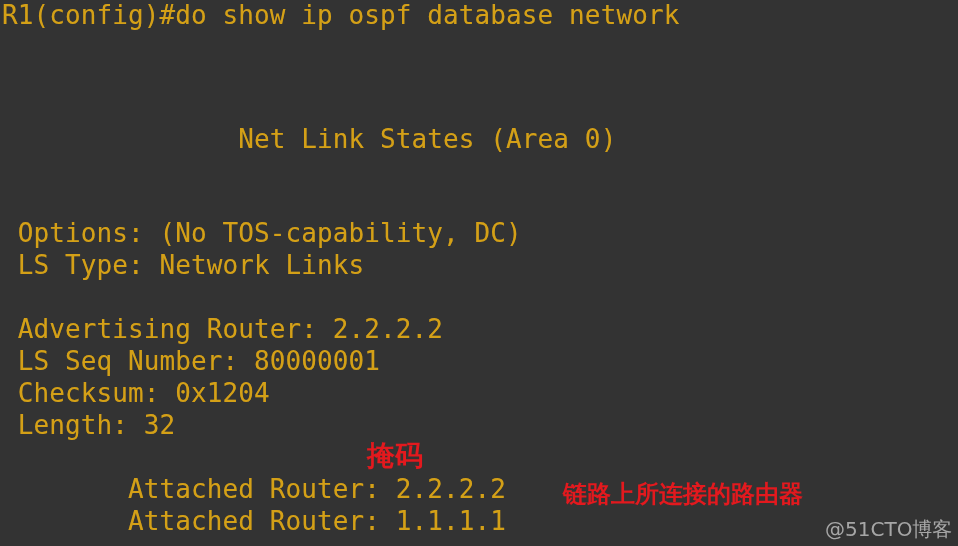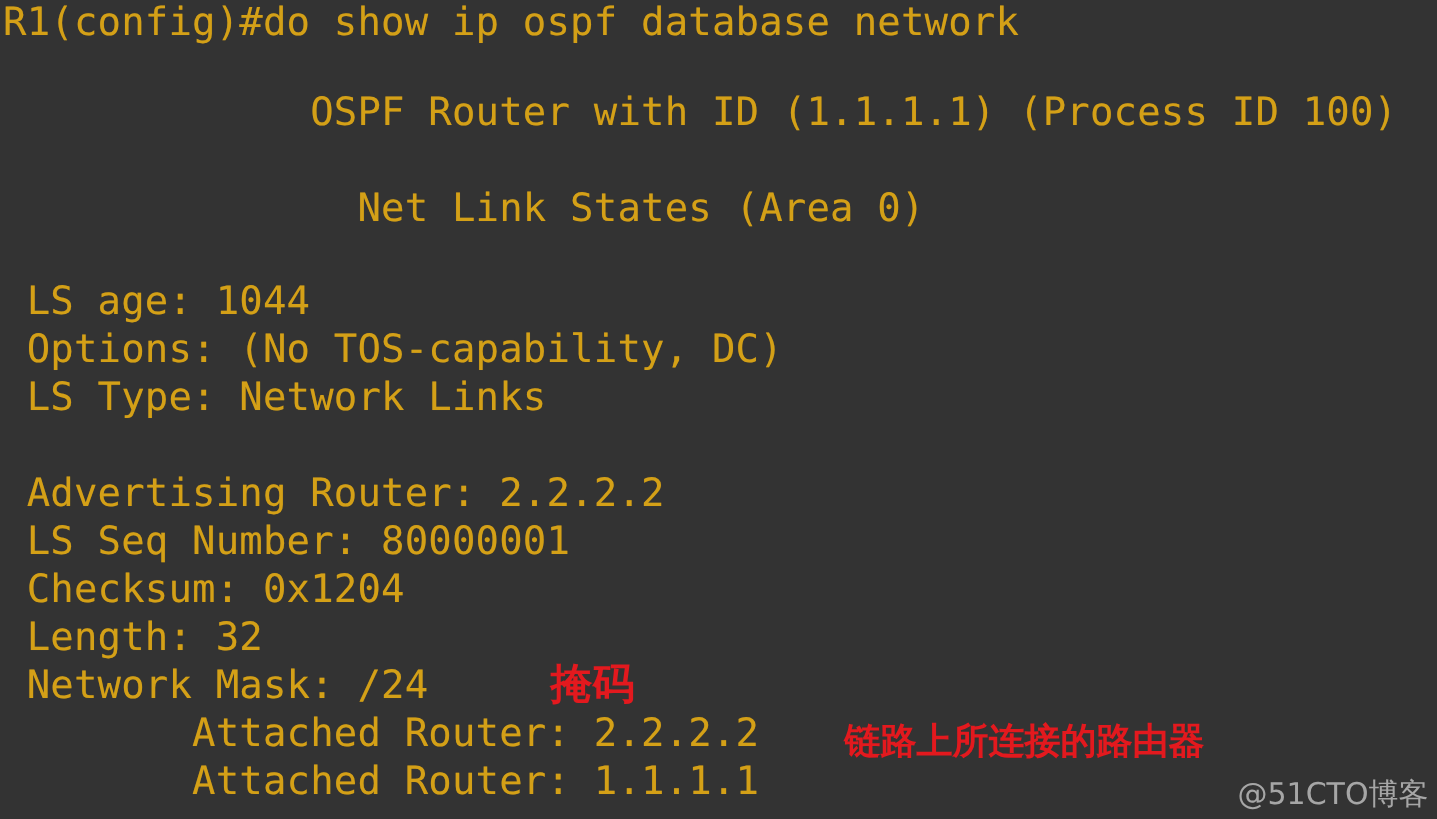--- a/index.html
+++ b/index.html
@@ -83,40 +83,37 @@
 </style>
 </head>
 <body>
 
 <div id="screen">
 
   <div class="term">
 
     <div class="line ln-prompt">R1(config)#do show ip ospf database network</div>
 
-    <div class="line ln-hdr1">             OSPF Router with ID (1.1.1.1) (Process ID 100)</div>
 
     <div class="line ln-hdr2">               Net Link States (Area 0)</div>
 
-    <div class="line ln-b0"> LS age: 1044</div>
 
     <div class="line ln-b2"> LS Type: Network Links</div>
 
     <div class="line ln-b1"> Options: (No TOS-capability, DC)</div>
 
 
     <div class="line ln-b4"> Advertising Router: 2.2.2.2</div>
 
     <div class="line ln-b5"> LS Seq Number: 80000001</div>
 
     <div class="line ln-b6"> Checksum: 0x1204</div>
 
     <div class="line ln-b7"> Length: 32</div>
 
-    <div class="line ln-b8"> Network Mask: /24</div>
 
     <div class="line ln-b9">        Attached Router: 2.2.2.2</div>
 
     <div class="line ln-b10">        Attached Router: 1.1.1.1</div>
 
   </div>
 
   <div class="annot annot-mask">掩码</div>
 
   <div class="annot annot-routers">链路上所连接的路由器</div>

